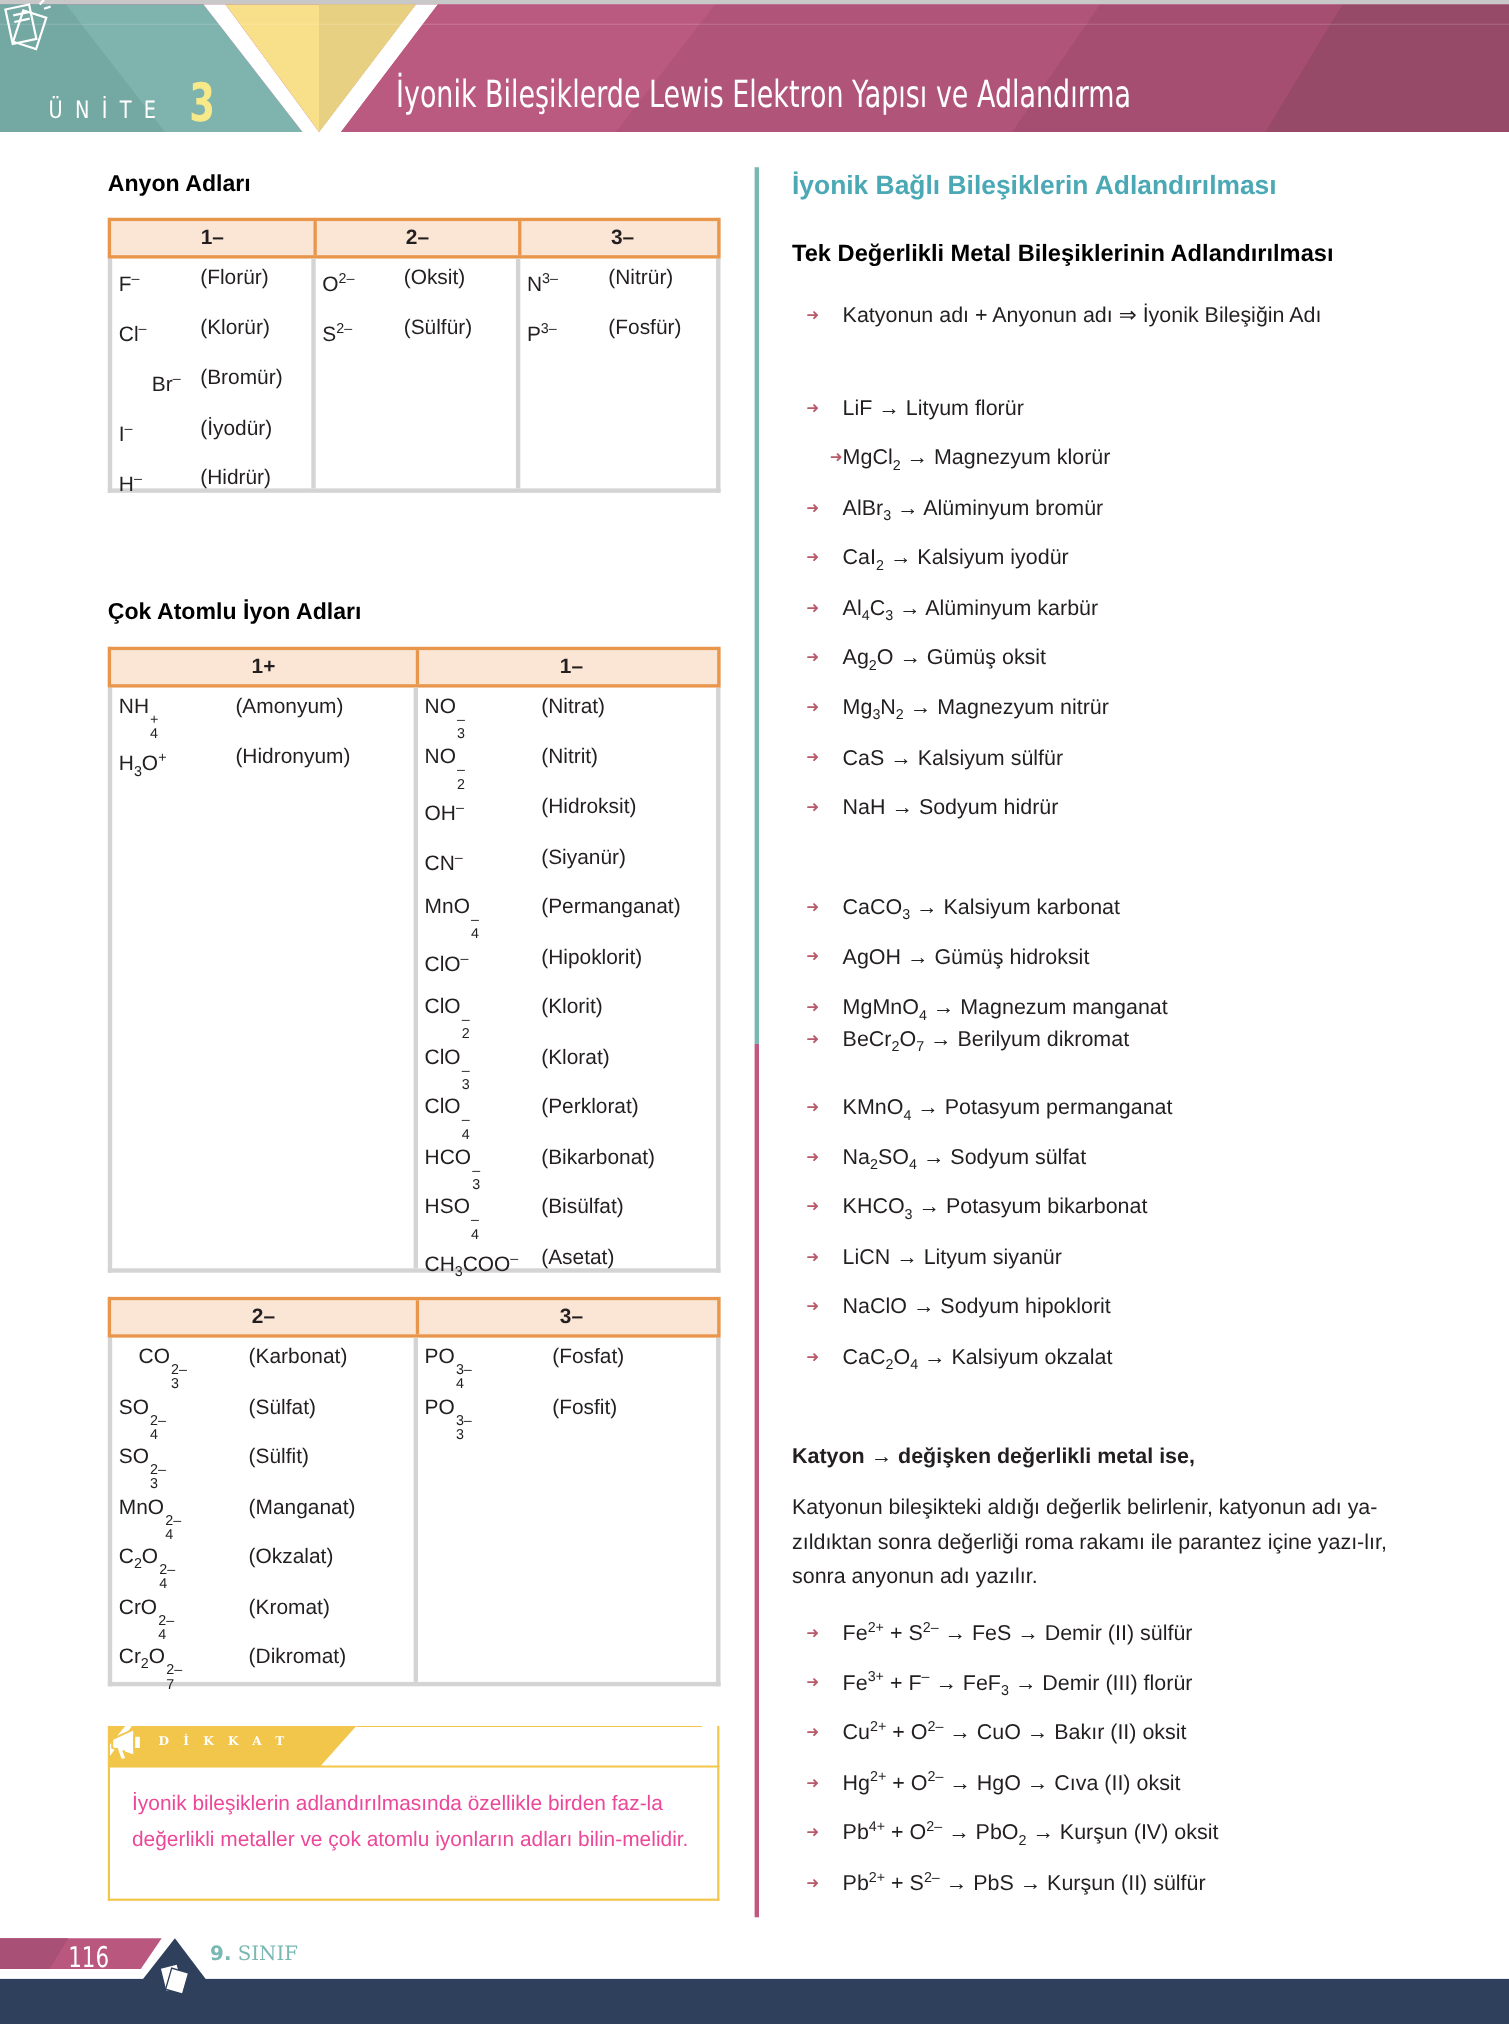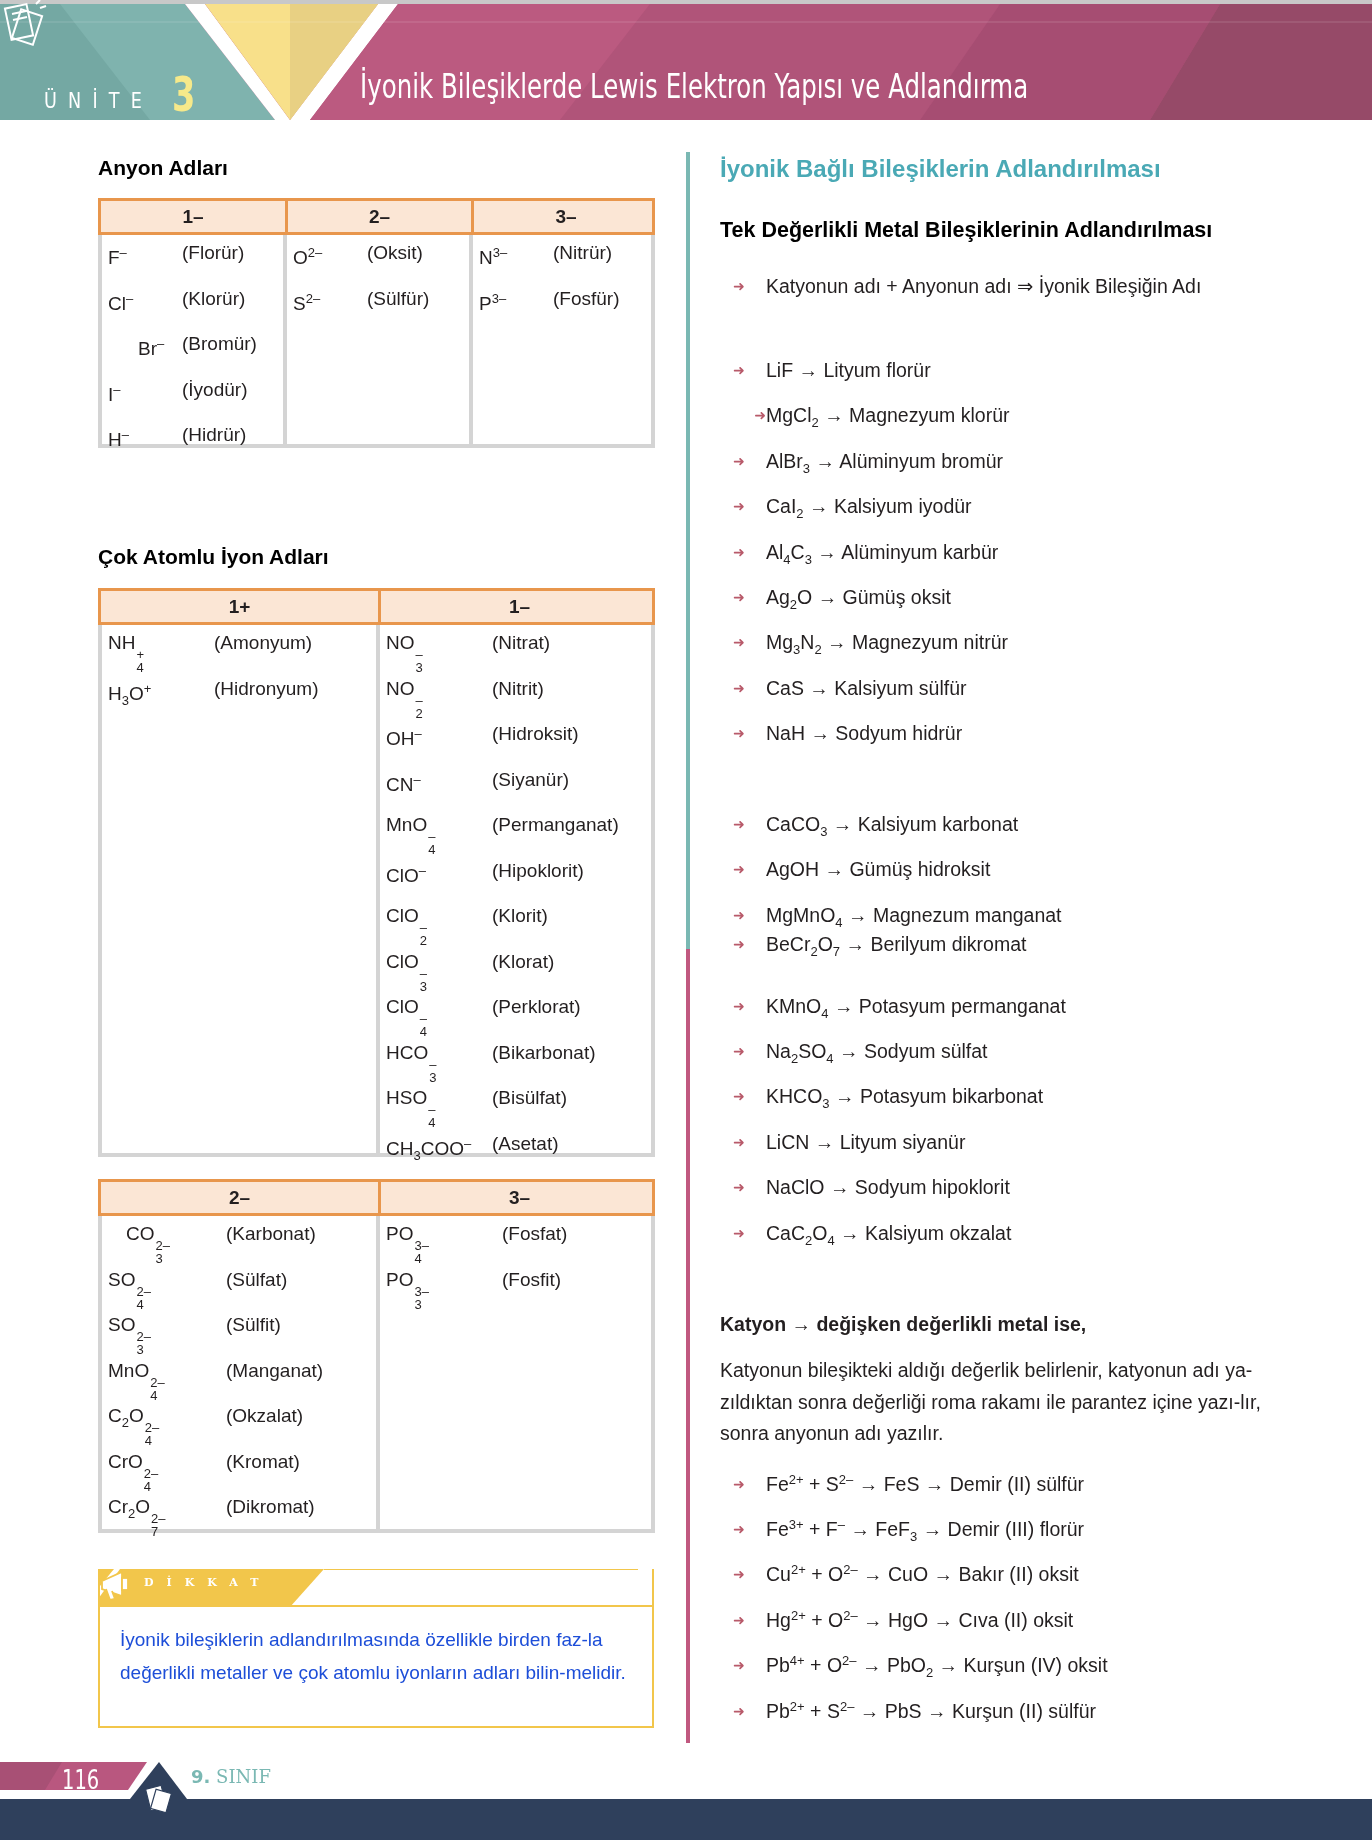--- a/index.html
+++ b/index.html
@@ -30,21 +30,21 @@
   .ion-row .f { flex: none; padding-left: 6px; }
   .ion-row .n { flex: none; }
   .ion-row sup, .ion-row sub, .bul sup, .bul sub { font-size: 13px; }
   .ss { display: inline-flex; flex-direction: column; vertical-align: -10px; line-height: 12px; font-size: 13px; margin-left: 1px; }
   .ss .up { height: 13px; }
 
   
   .dikkat { position: absolute; left: 98px; top: 1569px; width: 556px; height: 159px; border: 2px solid #f2c64b; border-top: none; }
   .dikkat svg { position: absolute; left: -2px; top: 0; }
   .dikkat-label { position: absolute; left: 44px; top: 7px; font-family: "DejaVu Serif", serif; font-weight: 700; font-size: 11px; letter-spacing: 13px; color: #ffffff; }
-  .dikkat-text { position: absolute; left: 20px; top: 54px; width: 520px; font-size: 19px; line-height: 33px; color: #1d4ed8; }
+  .dikkat-text { position: absolute; left: 20px; top: 54px; width: 520px; font-size: 19px; line-height: 33px; color: #ec4899; }
   .megaphone { position: absolute; right: 0px; top: 4px; }
 
   
   .divider-top { position: absolute; left: 686px; top: 152px; width: 4px; height: 797px; background: #7ab8b3; }
   .divider-bot { position: absolute; left: 686px; top: 949px; width: 4px; height: 794px; background: #c0587f; }
 
   
   .bul { position: absolute; left: 733px; font-size: 19.5px; line-height: 28px; white-space: nowrap; color: #231f20; }
   .bul .arr { display: inline-block; width: 33px; color: #b85a6a; font-size: 14px; vertical-align: 2px; }
   .bul-plain { position: absolute; left: 720px; font-size: 19.5px; white-space: nowrap; color: #231f20; }

